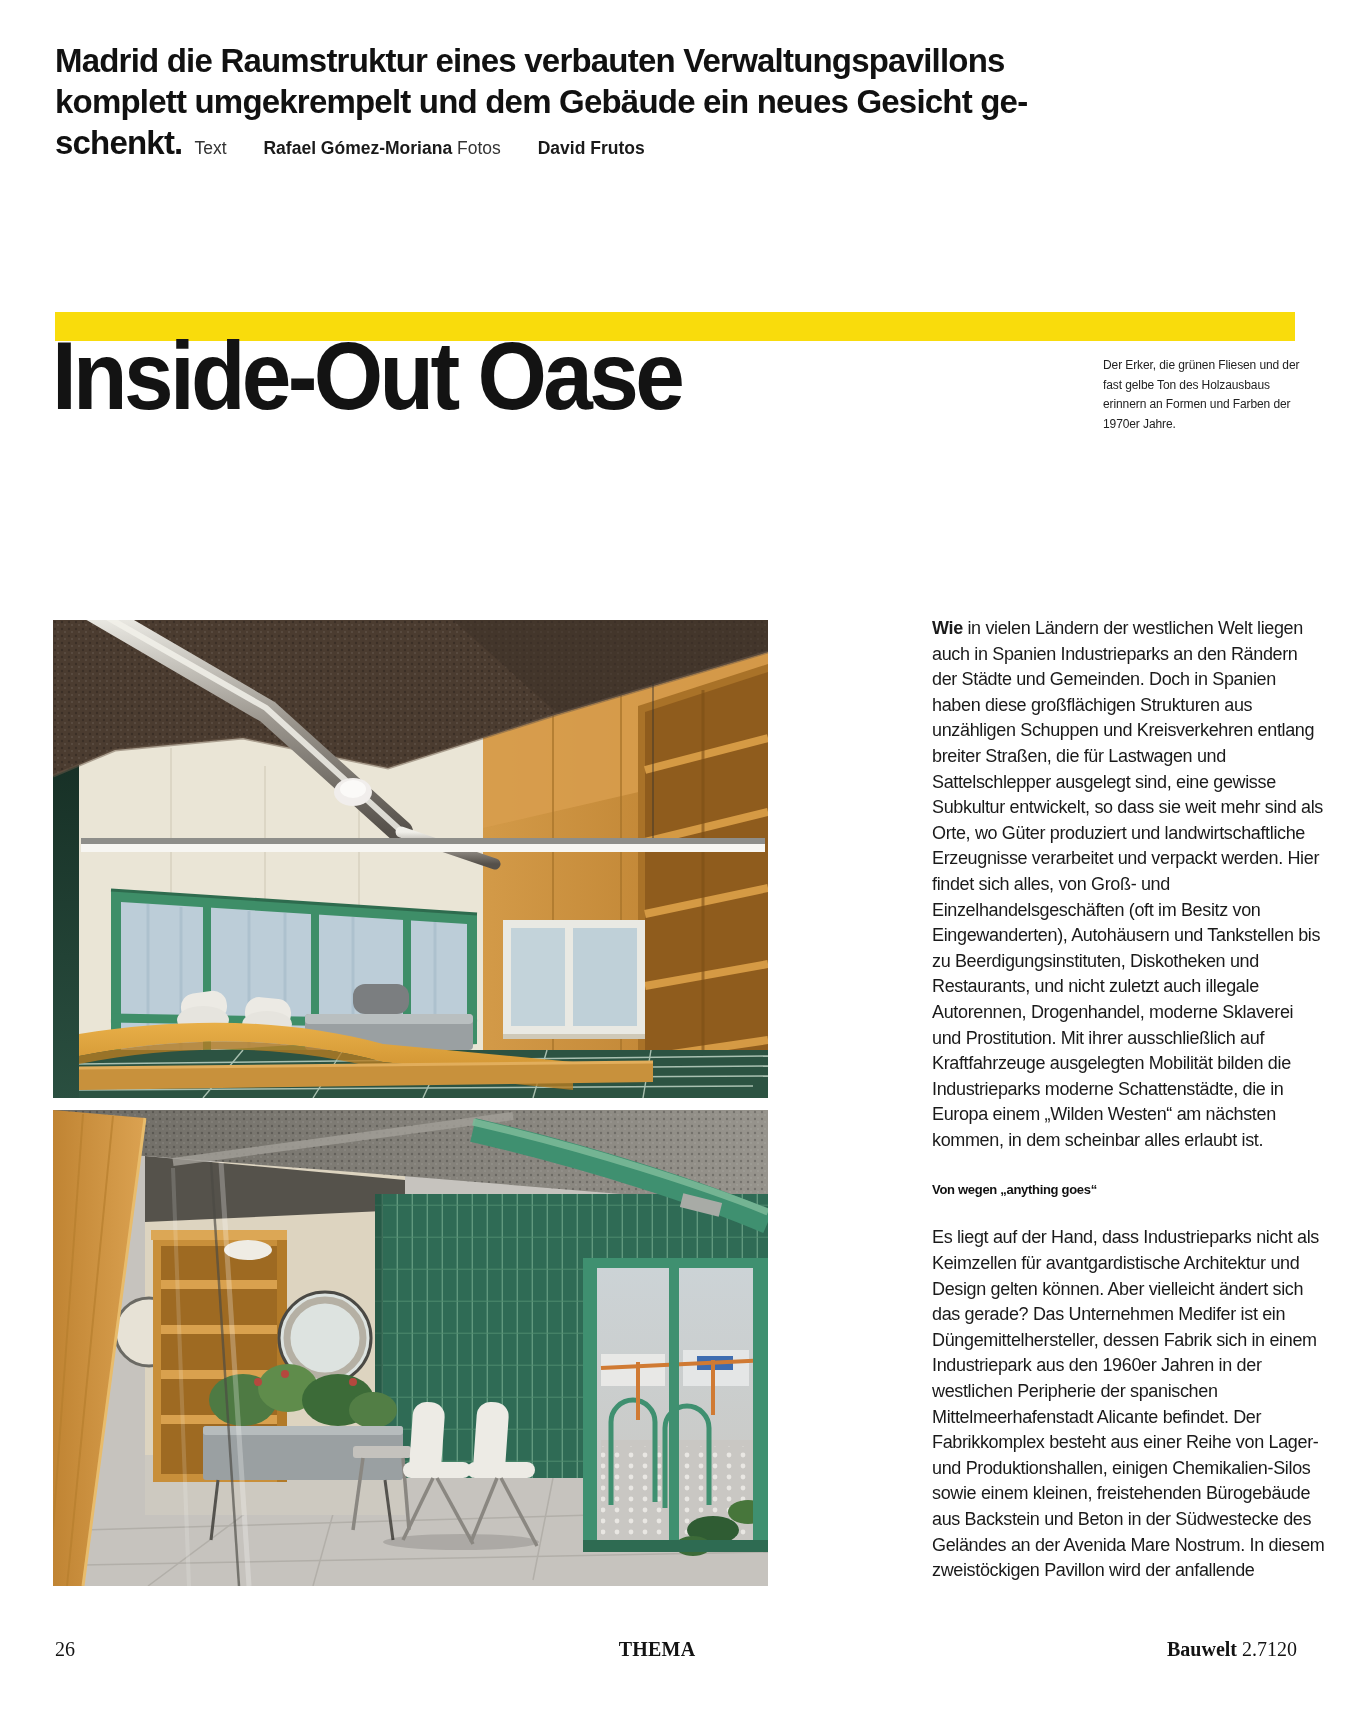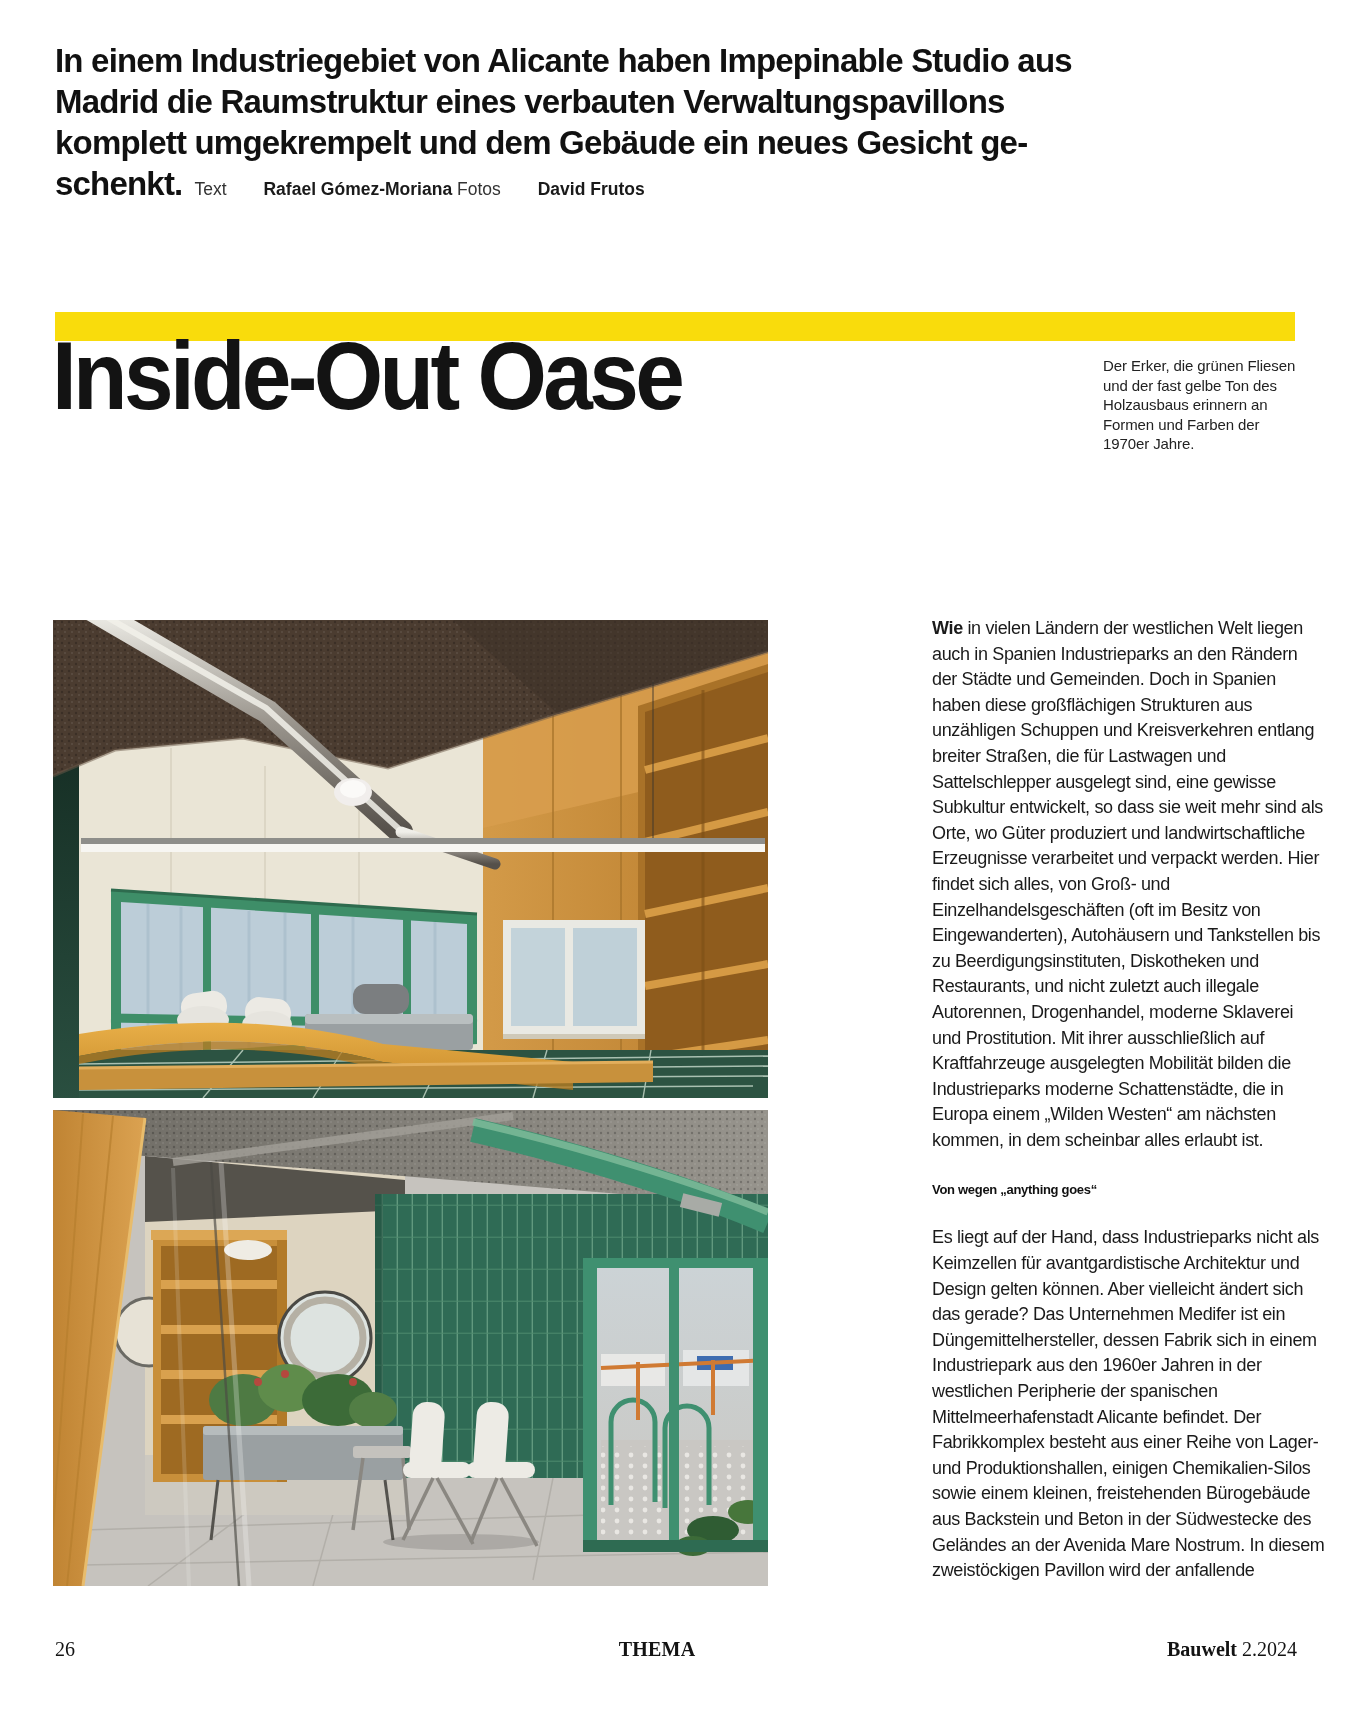--- a/index.html
+++ b/index.html
@@ -18,21 +18,21 @@
   
   #accent-bar{position:absolute;left:55px;top:312px;width:1240px;height:29px;background:#f9dc0c;}
 
   
   #page-title{position:absolute;left:52px;top:320px;font-size:97px;font-weight:800;
               letter-spacing:-4px;white-space:nowrap;transform:scaleX(0.92);transform-origin:left top;
               color:#131313;}
 
   
   #caption{position:absolute;left:1103px;top:356px;width:200px;
-           font-size:15px;line-height:19.5px;color:#222;letter-spacing:-0.1px;}
+           font-size:12px;line-height:19.5px;color:#222;letter-spacing:-0.1px;}
 
   
   .photo{position:absolute;left:53px;width:715px;overflow:hidden;}
   #photo-top{top:620px;height:478px;}
   #photo-bottom{top:1110px;height:476px;}
   .photo svg{display:block;width:100%;height:100%;}
 
   
   #article{position:absolute;left:932px;top:616px;width:394px;
            font-size:18px;line-height:25.6px;letter-spacing:-0.35px;color:#1a1a1a;}
@@ -47,21 +47,20 @@
   #footer-right{position:absolute;right:0;top:0;}
   #footer-right .mag{font-weight:700;padding-left:44px;}
   #footer-right .issue{font-weight:400;margin-left:5px;}
 </style>
 </head>
 <body>
 
 <div id="page">
 
   <div id="headline">
-    <span class="hl-line">In einem Industriegebiet von Alicante haben Impepinable Studio aus</span>
     <span class="hl-line">Madrid die Raumstruktur eines verbauten Verwaltungspavillons</span>
     <span class="hl-line">komplett umgekrempelt und dem Gebäude ein neues Gesicht ge-</span>
     <span class="hl-last"><span>schenkt.</span><span class="byline"><span class="b-label">Text</span> <span class="b-name">Rafael Gómez-Moriana</span> <span class="b-label">Fotos</span> <span class="b-name">David Frutos</span></span></span>
   </div>
 
   <div id="accent-bar"></div>
 
   <div id="page-title">Inside-Out Oase</div>
 
   <div id="caption">Der Erker, die grünen Fliesen und der fast gelbe Ton des Holzausbaus erinnern an Formen und Farben der 1970er Jahre.</div>
@@ -321,16 +320,16 @@
 
   <div id="article">
     <p><span class="lead">Wie</span><span> in vielen Ländern der westlichen Welt liegen auch in Spanien Industrieparks an den Rändern der Städte und Gemeinden. Doch in Spanien haben diese großflächigen Strukturen aus unzähligen Schuppen und Kreisverkehren entlang breiter Straßen, die für Lastwagen und Sattelschlepper ausgelegt sind, eine gewisse Subkultur entwickelt, so dass sie weit mehr sind als Orte, wo Güter produziert und landwirtschaftliche Erzeugnisse verarbeitet und verpackt werden. Hier findet sich alles, von Groß- und Einzelhandelsgeschäften (oft im Besitz von Eingewanderten), Autohäusern und Tankstellen bis zu Beerdigungsinstituten, Diskotheken und Restaurants, und nicht zuletzt auch illegale Autorennen, Drogenhandel, moderne Sklaverei und Prostitution. Mit ihrer ausschließlich auf Kraftfahrzeuge ausgelegten Mobilität bilden die Industrieparks moderne Schattenstädte, die in Europa einem „Wilden Westen“ am nächsten kommen, in dem scheinbar alles erlaubt ist.</span></p>
     <h3>Von wegen „anything goes“</h3>
     <p>Es liegt auf der Hand, dass Industrieparks nicht als Keimzellen für avantgardistische Architektur und Design gelten können. Aber vielleicht ändert sich das gerade? Das Unternehmen Medifer ist ein Düngemittelhersteller, dessen Fabrik sich in einem Industriepark aus den 1960er Jahren in der westlichen Peripherie der spanischen Mittelmeerhafenstadt Alicante befindet. Der Fabrikkomplex besteht aus einer Reihe von Lager- und Produktionshallen, einigen Chemikalien-Silos sowie einem kleinen, freistehenden Bürogebäude aus Backstein und Beton in der Südwestecke des Geländes an der Avenida Mare Nostrum. In diesem zweistöckigen Pavillon wird der anfallende</p>
   </div>
 
   <div id="footer">
     <span id="footer-page">26</span>
     <span id="footer-section">THEMA</span>
-    <span id="footer-right"><span class="mag">Bauwelt</span><span class="issue">2.2024</span></span>
+    <span id="footer-right"><span class="mag">Bauwelt</span><span class="issue">2.7120</span></span>
   </div>
 
 </div>
 
 </body></html>

